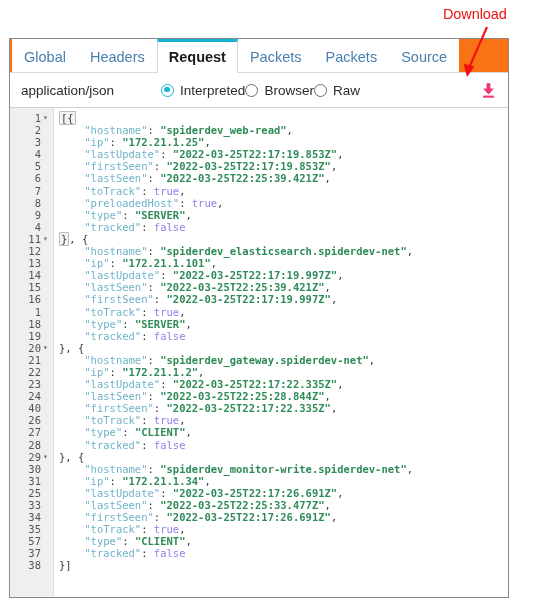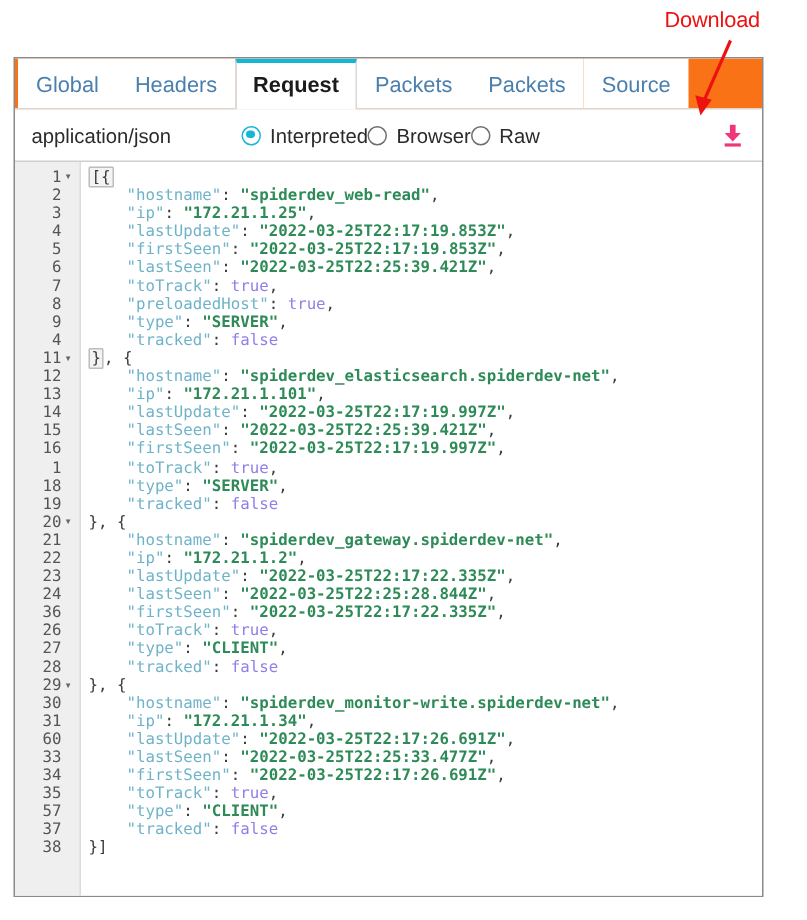--- a/index.html
+++ b/index.html
@@ -385,21 +385,21 @@
         </div>
         <div class="gutter-line">
           <span class="gutter-num">23</span>
           <span class="fold-spacer"></span>
         </div>
         <div class="gutter-line">
           <span class="gutter-num">24</span>
           <span class="fold-spacer"></span>
         </div>
         <div class="gutter-line">
-          <span class="gutter-num">36</span>
+          <span class="gutter-num">40</span>
           <span class="fold-spacer"></span>
         </div>
         <div class="gutter-line">
           <span class="gutter-num">26</span>
           <span class="fold-spacer"></span>
         </div>
         <div class="gutter-line">
           <span class="gutter-num">27</span>
           <span class="fold-spacer"></span>
         </div>
@@ -413,21 +413,21 @@
         </div>
         <div class="gutter-line">
           <span class="gutter-num">30</span>
           <span class="fold-spacer"></span>
         </div>
         <div class="gutter-line">
           <span class="gutter-num">31</span>
           <span class="fold-spacer"></span>
         </div>
         <div class="gutter-line">
-          <span class="gutter-num">60</span>
+          <span class="gutter-num">25</span>
           <span class="fold-spacer"></span>
         </div>
         <div class="gutter-line">
           <span class="gutter-num">33</span>
           <span class="fold-spacer"></span>
         </div>
         <div class="gutter-line">
           <span class="gutter-num">34</span>
           <span class="fold-spacer"></span>
         </div>

